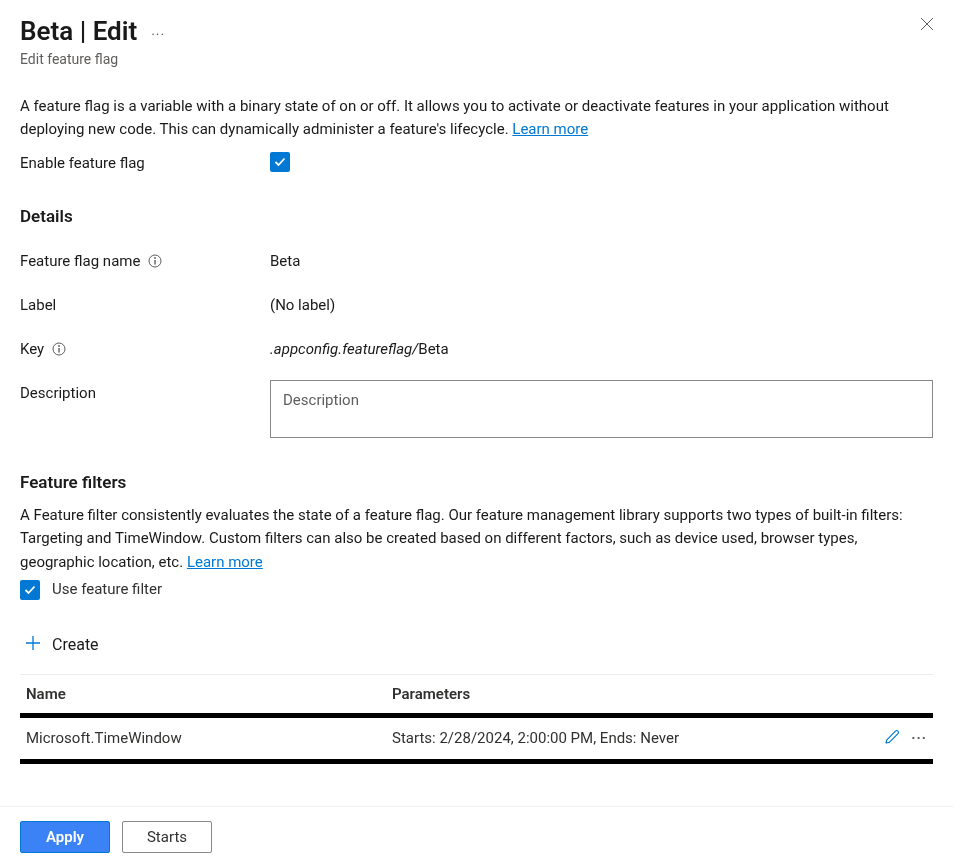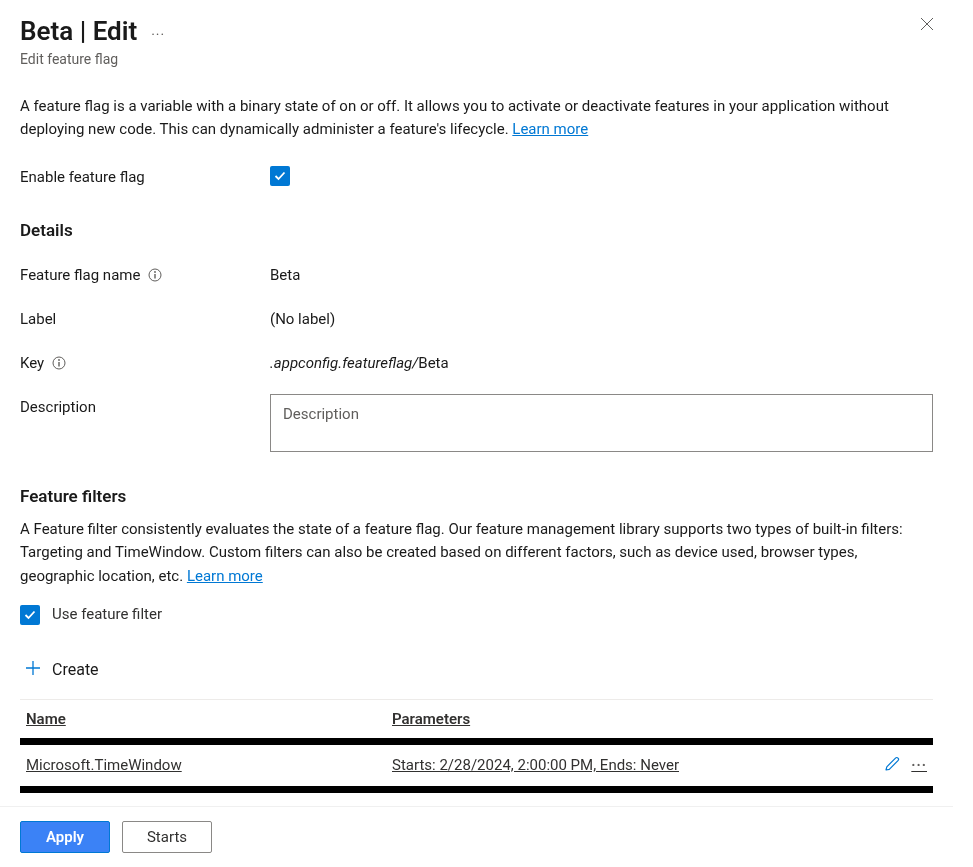--- a/index.html
+++ b/index.html
@@ -57,21 +57,21 @@
       color: #1a1a1a;
       max-width: 920px;
     }
     a.link {
       color: #0078d4;
       text-decoration: underline;
     }
     .form-row {
       display: flex;
       align-items: flex-start;
-      margin-top: 24px;
+      margin-top: 10px;
     }
     .form-row.tight { margin-top: 22px; }
     .form-label {
       width: 250px;
       flex-shrink: 0;
       padding-top: 4px;
       font-size: 15px;
       color: #1a1a1a;
       display: flex;
       align-items: center;
@@ -123,21 +123,21 @@
       margin-top: 12px;
       font-size: 15px;
       line-height: 1.55;
       color: #1a1a1a;
       max-width: 920px;
     }
     .use-filter-row {
       display: flex;
       align-items: center;
       gap: 12px;
-      margin-top: 15px;
+      margin-top: 4px;
     }
     .use-filter-label { font-size: 15px; }
     .create-row {
       margin-top: 34px;
       margin-left: 4px;
       display: flex;
       align-items: center;
       gap: 10px;
       cursor: pointer;
       color: #1a1a1a;
@@ -145,23 +145,22 @@
       width: fit-content;
     }
     .plus-icon { color: #0078d4; }
     .table {
       margin-top: 18px;
       border-top: 1px solid #edebe9;
     }
     .table-header, .table-row {
       display: flex;
       align-items: center;
-      border-bottom: 7px solid #000000;
+      border-bottom: 5px solid #000000;
       padding: 10px 2px;
-      text-decoration: underline;
     }
     .table-header { font-weight: 600; font-size: 15px; }
     .col-name { width: 350px; padding-left: 4px; }
     .col-params { flex: 1; padding-left: 20px; }
     .col-actions { width: 70px; display:flex; align-items:center; justify-content:flex-end; gap:10px; padding-right:4px;}
     .table-row { font-size: 15px; }
     .edit-icon { color:#0078d4; cursor:pointer; }
     .row-ellipsis { color:#605e5c; cursor:pointer; font-size:14px; letter-spacing:1px; font-weight:bold;}
     .footer-bar {
       position: absolute;

